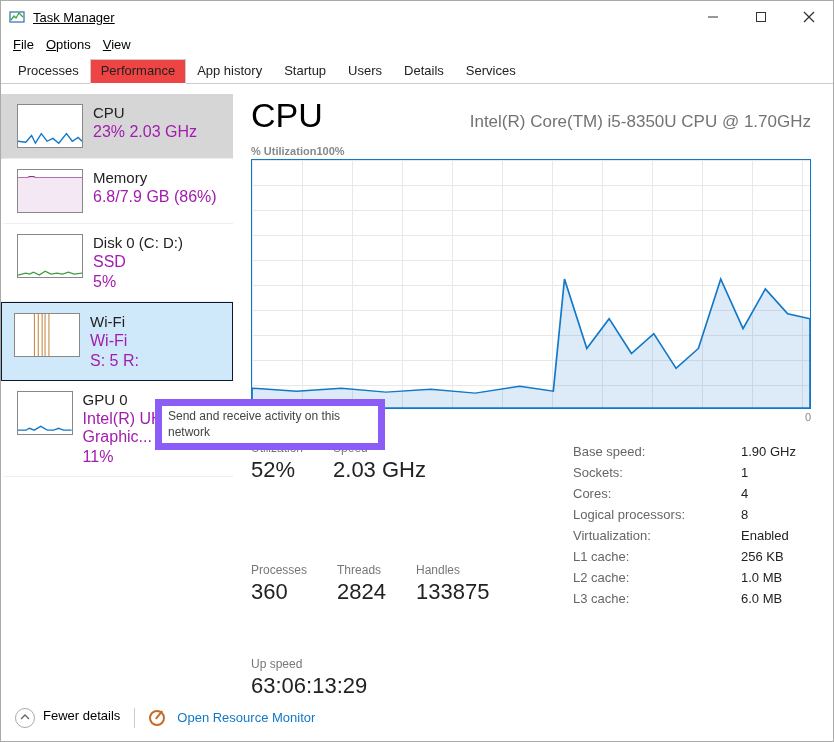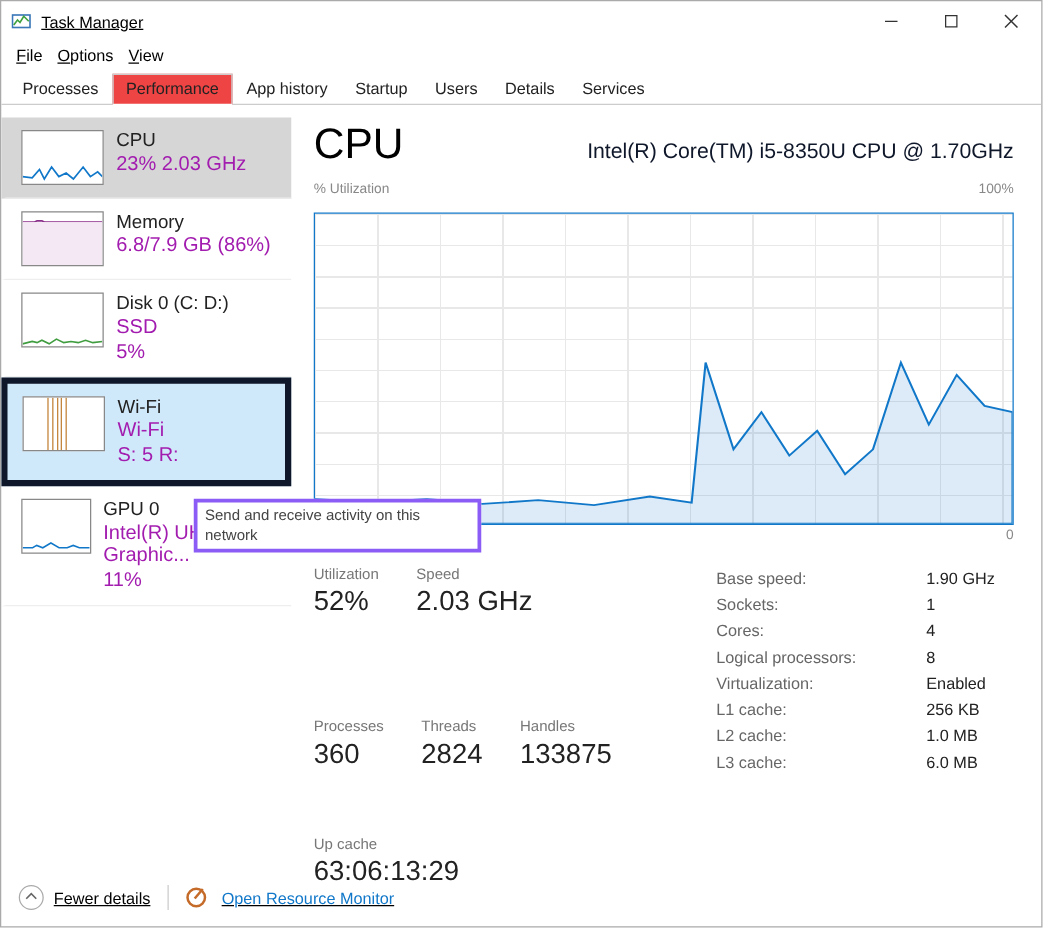--- a/index.html
+++ b/index.html
@@ -78,21 +78,21 @@
     gap: 10px;
     padding: 10px 12px;
     border-bottom: 1px solid #eee;
     border-left: 4px solid transparent;
   }
   .side-item.selected {
     background: #d6d6d6;
   }
   .side-item.hovered {
     background: #d0e9fa;
-    border: 5px solid #0f172a;
+    border: 1px solid #0f172a;
   }
   .side-thumb {
     width: 66px; height: 44px;
     border: 1px solid #888;
     background: #fff;
     position: relative;
     overflow: hidden;
   }
   .side-thumb svg { width: 100%; height: 100%; display:block; }
   .side-text .name { font-size: 15px; color: #222; }
@@ -103,24 +103,24 @@
     padding: 12px 22px 0 18px;
     position: relative;
   }
   .detail-header {
     display: flex;
     align-items: baseline;
     justify-content: space-between;
     margin-bottom: 10px;
   }
   .detail-header .big { font-size: 34px; font-weight: 400; }
-  .detail-header .model { font-size: 17px; color: #0f172a; }
+  .detail-header .model { font-size: 17px; color: #737373; }
   .chart-labels {
-    display: flex; justify-content: space-between;
-    font-size: 11px; color: #888; margin-bottom: 13px;
+    display: flex; 
+    font-size: 11px; color: #888; margin-bottom: 2px; font-weight: bold;
   }
   .chart {
     border: 1px solid #1178c9;
     height: 250px;
     position: relative;
     background:
       repeating-linear-gradient(to right, #e8e8e8 0 1px, transparent 1px 50px),
       repeating-linear-gradient(to bottom, #e8e8e8 0 1px, transparent 1px 25px);
   }
   .chart svg { position:absolute; inset:0; width:100%; height:100%; }
@@ -142,39 +142,39 @@
   .stats-right { font-size: 13px; color:#555; }
   .stats-right .row { display:flex; justify-content: space-between; gap: 28px; padding: 3px 0; margin-left: 12px; }
   .stats-right .row .k { color:#666; width: 140px; }
   .stats-right .row .v { color:#222; min-width: 70px; }
   
   .tooltip {
     position: absolute;
     left: 155px;
     top: 399px;
     background: #fff;
-    border: 3px solid #8b5cf6;
+    border: 7px solid #8b5cf6;
     font-size: 12px;
     padding: 3px 6px;
     color: #444;
     width: 230px;
     z-index: 20;
     line-height: 1.3;
   }
   
   .footer {
     display:flex;
     align-items: center;
     gap: 14px;
     height: 48px;
     padding: 0 14px;
     border-top: none;
   }
   .fewer {
-    display:flex; align-items:center; gap:8px;text-decoration:underline;
+    display:flex; gap:8px;
   }
   .circle-btn {
     width:20px; height:20px; border-radius:50%;
     border:1px solid #aaa;
     display:flex; align-items:center; justify-content:center;
   }
   .divider { width:1px; height:20px; background:#ccc; }
   .link { color:#1178c9; }
   .orm-icon {
     width:16px;height:16px;border-radius:50%;border:2px solid #c56b2a;
@@ -337,21 +337,21 @@
         </div>
         <div class="stat">
           <div class="label">Threads</div>
           <div class="value">2824</div>
         </div>
         <div class="stat">
           <div class="label">Handles</div>
           <div class="value">133875</div>
         </div>
         <div class="stat uptime-row">
-          <div class="label">Up cache</div>
+          <div class="label">Up speed</div>
           <div class="value">63:06:13:29</div>
         </div>
       </div>
       <div class="stats-right">
         <div class="row">
             <span class="k">Base speed:</span>
             <span class="v">1.90 GHz</span>
           </div>
         <div class="row">
             <span class="k">Sockets:</span>

